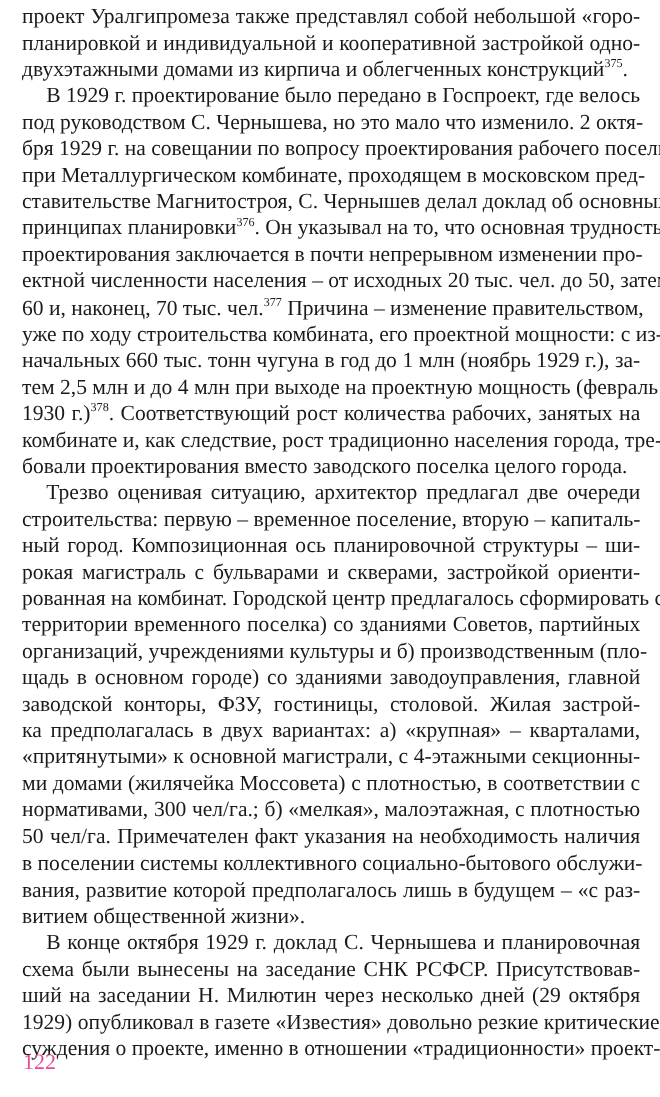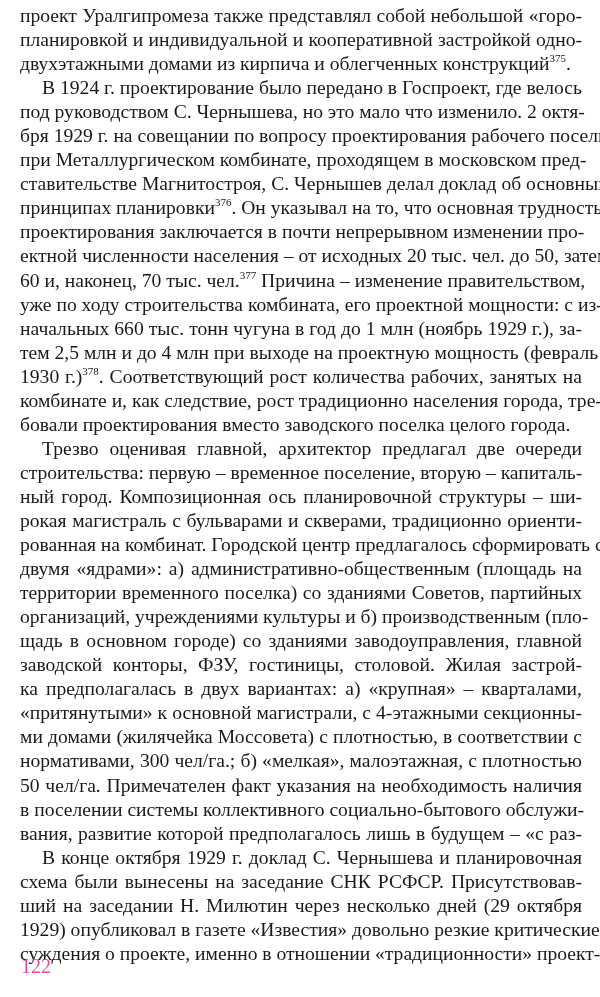--- a/index.html
+++ b/index.html
@@ -20,52 +20,52 @@
   }
 </style>
 </head>
 <body>
 
 <div class="page">
   <div id="lines">
       <span class="line">проект Уралгипромеза также представлял собой небольшой «горо-</span>
       <span class="line">планировкой и индивидуальной и кооперативной застройкой одно-</span>
       <span class="line last">двухэтажными домами из кирпича и облегченных конструкций<sup>375</sup>.</span>
-      <span class="line indent">В 1924 г. проектирование было передано в Госпроект, где велось</span>
+      <span class="line indent">В 1929 г. проектирование было передано в Госпроект, где велось</span>
       <span class="line">под руководством С. Чернышева, но это мало что изменило. 2 октя-</span>
       <span class="line">бря 1929 г. на совещании по вопросу проектирования рабочего поселка</span>
       <span class="line">при Металлургическом комбинате, проходящем в московском пред-</span>
       <span class="line">ставительстве Магнитостроя, С. Чернышев делал доклад об основных</span>
       <span class="line">принципах планировки<sup>376</sup>. Он указывал на то, что основная трудность</span>
       <span class="line">проектирования заключается в почти непрерывном изменении про-</span>
       <span class="line">ектной численности населения – от исходных 20 тыс. чел. до 50, затем</span>
       <span class="line">60 и, наконец, 70 тыс. чел.<sup>377</sup> Причина – изменение правительством,</span>
       <span class="line">уже по ходу строительства комбината, его проектной мощности: с из-</span>
       <span class="line">начальных 660 тыс. тонн чугуна в год до 1 млн (ноябрь 1929 г.), за-</span>
       <span class="line">тем 2,5 млн и до 4 млн при выходе на проектную мощность (февраль</span>
       <span class="line">1930 г.)<sup>378</sup>. Соответствующий рост количества рабочих, занятых на</span>
       <span class="line">комбинате и, как следствие, рост традиционно населения города, тре-</span>
       <span class="line last">бовали проектирования вместо заводского поселка целого города.</span>
-      <span class="line indent">Трезво оценивая главной, архитектор предлагал две очереди</span>
+      <span class="line indent">Трезво оценивая ситуацию, архитектор предлагал две очереди</span>
       <span class="line">строительства: первую – временное поселение, вторую – капиталь-</span>
       <span class="line">ный город. Композиционная ось планировочной структуры – ши-</span>
-      <span class="line">рокая магистраль с бульварами и скверами, традиционно ориенти-</span>
+      <span class="line">рокая магистраль с бульварами и скверами, застройкой ориенти-</span>
       <span class="line">рованная на комбинат. Городской центр предлагалось сформировать с</span>
-      <span class="line">двумя «ядрами»: а) административно-общественным (площадь на</span>
       <span class="line">территории временного поселка) со зданиями Советов, партийных</span>
       <span class="line">организаций, учреждениями культуры и б) производственным (пло-</span>
       <span class="line">щадь в основном городе) со зданиями заводоуправления, главной</span>
       <span class="line">заводской конторы, ФЗУ, гостиницы, столовой. Жилая застрой-</span>
       <span class="line">ка предполагалась в двух вариантах: а) «крупная» – кварталами,</span>
       <span class="line">«притянутыми» к основной магистрали, с 4-этажными секционны-</span>
       <span class="line">ми домами (жилячейка Моссовета) с плотностью, в соответствии с</span>
       <span class="line">нормативами, 300 чел/га.; б) «мелкая», малоэтажная, с плотностью</span>
       <span class="line">50 чел/га. Примечателен факт указания на необходимость наличия</span>
       <span class="line">в поселении системы коллективного социально-бытового обслужи-</span>
       <span class="line">вания, развитие которой предполагалось лишь в будущем – «с раз-</span>
+      <span class="line last">витием общественной жизни».</span>
       <span class="line indent">В конце октября 1929 г. доклад С. Чернышева и планировочная</span>
       <span class="line">схема были вынесены на заседание СНК РСФСР. Присутствовав-</span>
       <span class="line">ший на заседании Н. Милютин через несколько дней (29 октября</span>
       <span class="line">1929) опубликовал в газете «Известия» довольно резкие критические</span>
       <span class="line">суждения о проекте, именно в отношении «традиционности» проект-</span>
     </div>
 </div>
 <div class="pagenum">122</div>
 
 </body></html>

